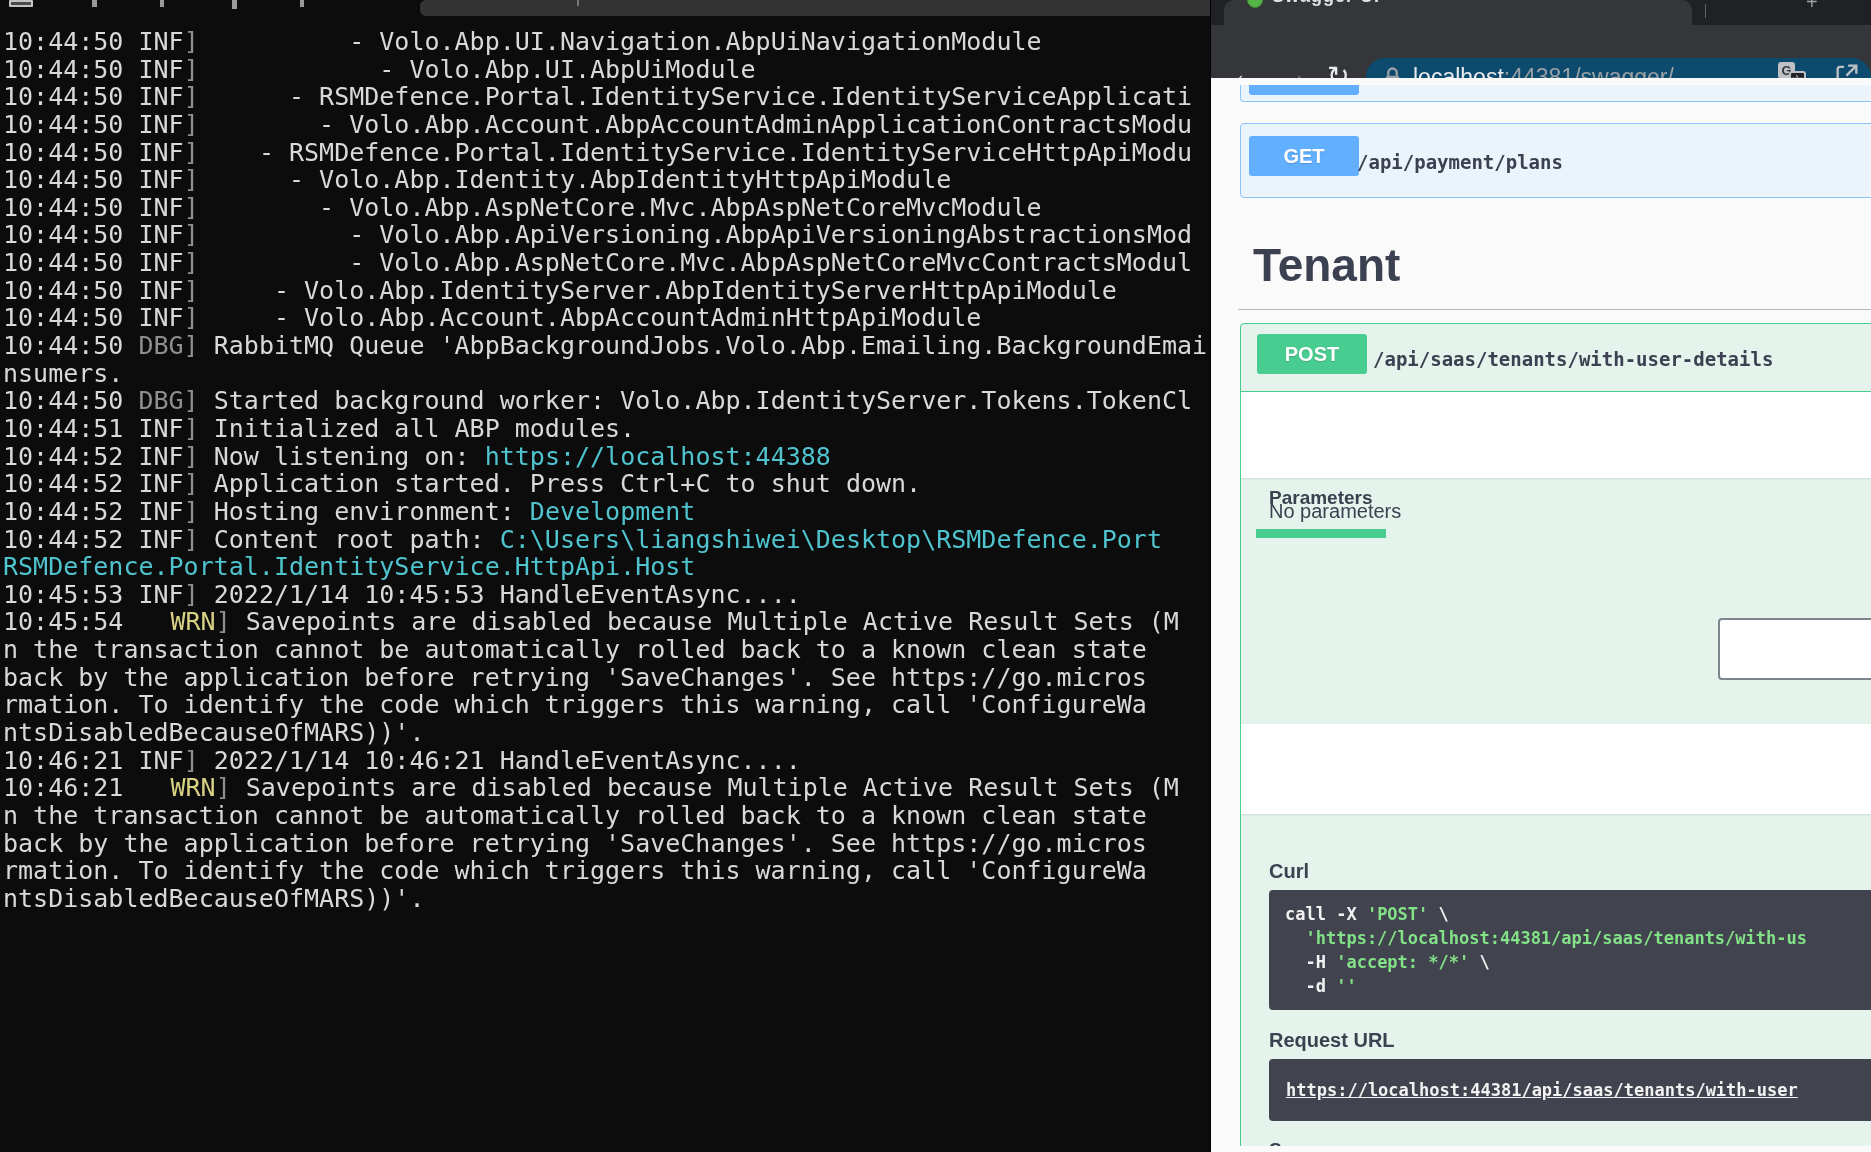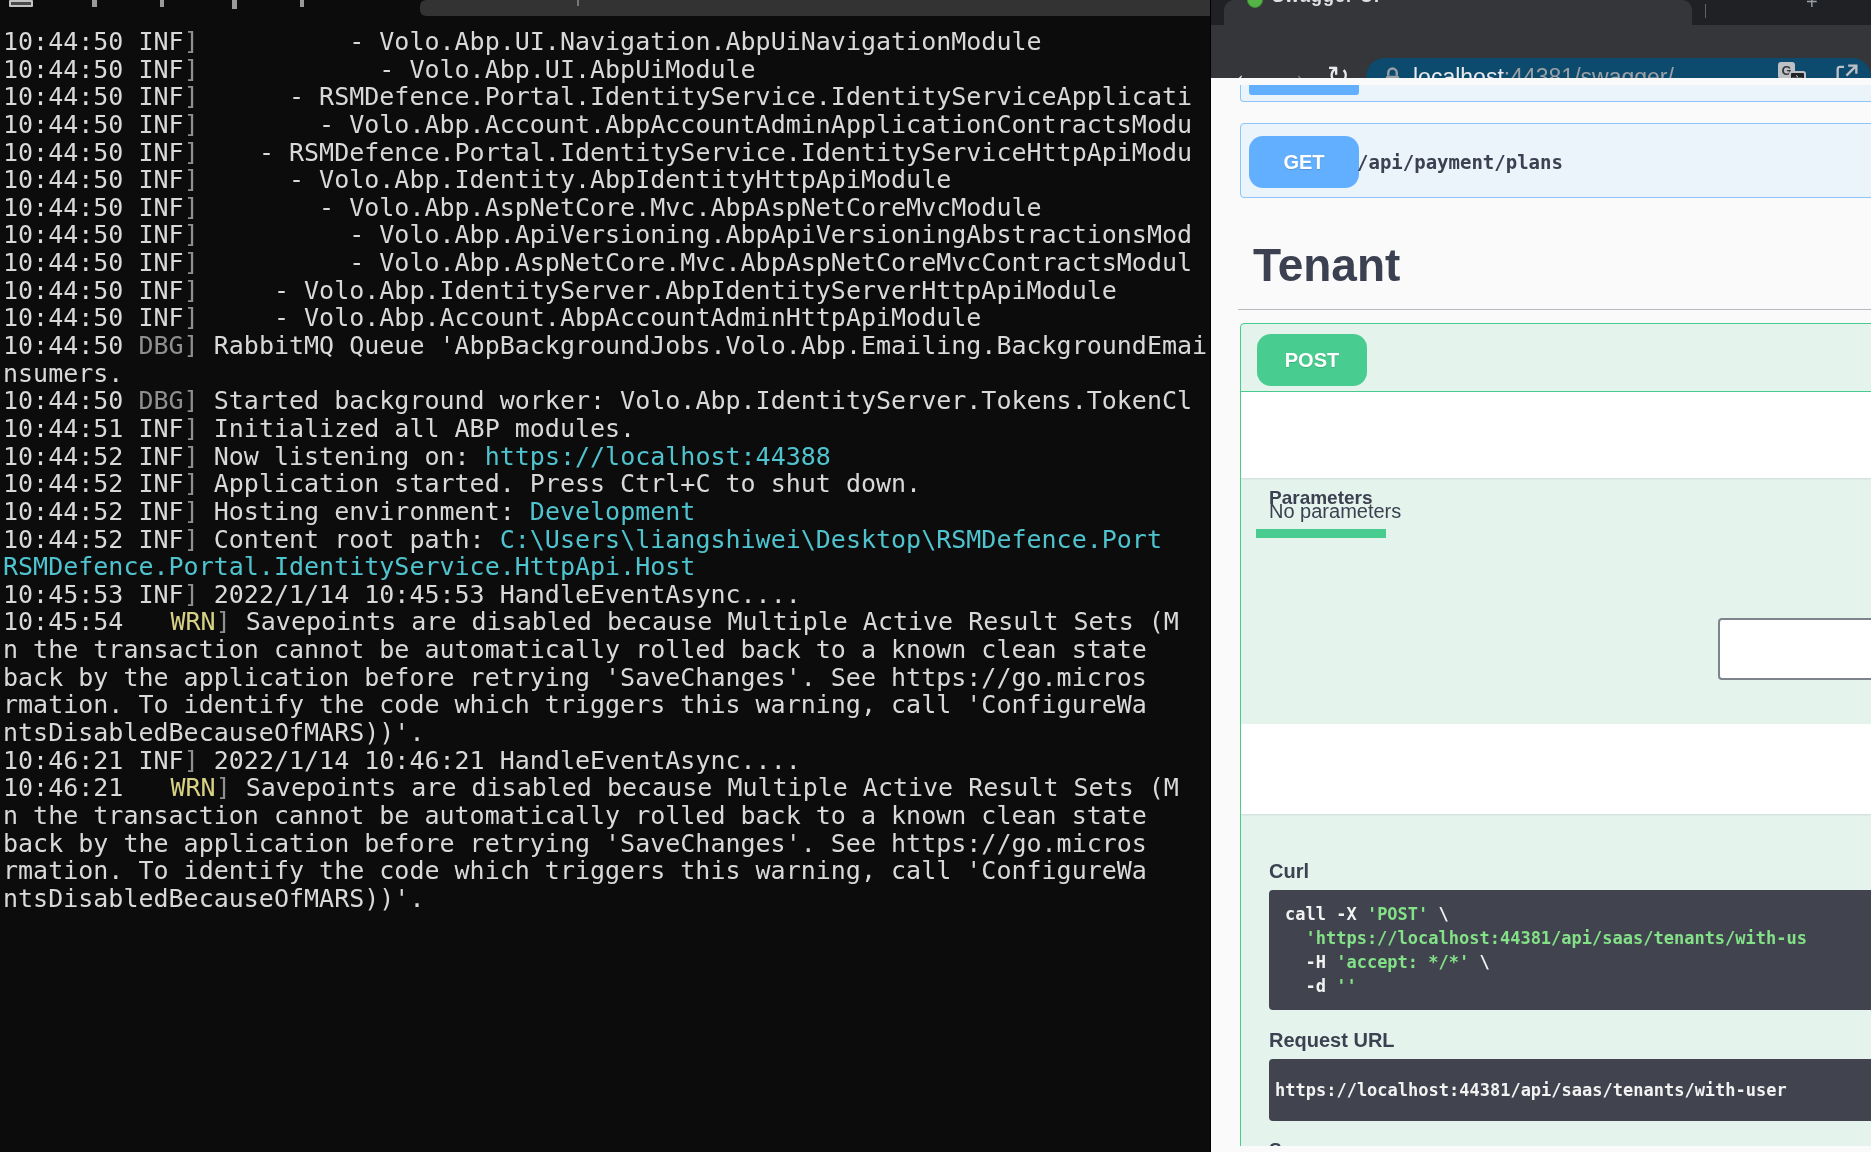--- a/index.html
+++ b/index.html
@@ -57,21 +57,21 @@
 
   
   #page{left:0;top:78px;width:660px;height:1068px;background:#fafafa;overflow:hidden;}
   
   #partial-get{left:29px;top:7px;width:645px;height:16px;background:#ebf3fb;
                border:1px solid #8cc5f9;border-top:none;border-radius:0 0 4px 4px;}
   #partial-get-btn{left:8px;top:0;width:110px;height:10px;background:#61affe;border-radius:0 0 3px 3px;}
   
   #get-block{left:29px;top:45px;width:645px;height:73px;background:#ebf3fb;
              border:1px solid #8cc5f9;border-radius:4px;}
-  .method-btn{width:110px;height:52px;border-radius:14px;color:#fff;font-weight:bold;
+  .method-btn{width:110px;height:40px;border-radius:3px;color:#fff;font-weight:bold;
               font-size:20px;display:flex;align-items:center;justify-content:center;
               text-shadow:0 1px 1px rgba(0,0,0,.15);border:none;}
   #get-btn{left:8px;top:12px;background:#61affe;}
   .op-path{font-family:"DejaVu Sans Mono",monospace;font-weight:700;font-size:19px;color:#3b4151;}
   #get-path{left:116px;top:27px;}
   
   #tenant-title{left:42px;top:160px;font-size:46px;font-weight:bold;color:#3b4151;}
   #tenant-divider{left:27px;top:231px;width:640px;height:1px;background:#b6bac1;}
   
   #post-block{left:29px;top:245px;width:640px;height:835px;background:#e4f4ec;
@@ -96,22 +96,22 @@
   #curl-label{left:28px;top:536px;}
   #curl-block{left:28px;top:566px;width:650px;height:120px;background:#41444e;border-radius:4px;
               padding:12px 0 0 16px;box-sizing:border-box;overflow:hidden;}
   .codeline{font-family:"DejaVu Sans Mono",monospace;font-size:17px;line-height:24px;
             font-weight:700;white-space:pre;}
   .cw{color:#f2f2f2;}
   .cg{color:#83e187;}
   #requrl-label{left:28px;top:705px;}
   #requrl-block{left:28px;top:735px;width:650px;height:62px;background:#41444e;border-radius:4px;
                 display:flex;align-items:center;overflow:hidden;}
-  #requrl-text{margin-left:6px;font-family:"DejaVu Sans Mono",monospace;font-size:17px;
-               font-weight:700;color:#f2f2f2;white-space:pre;}
+  #requrl-text{margin-left:17px;font-family:"DejaVu Sans Mono",monospace;font-size:17px;
+               font-weight:700;color:#f2f2f2;white-space:pre;text-decoration:underline;}
   #server-resp-title{left:28px;top:815px;font-size:19px;font-weight:bold;color:#3b4151;}
 </style>
 </head>
 <body>
 
 <div id="terminal" class="abs">
   <div id="term-tabstrip" class="abs">
     <div id="term-tab-rest" class="abs"></div>
     <div id="term-icon-frag" class="abs">
         <span></span>
@@ -172,20 +172,21 @@
       <div id="get-btn" class="abs method-btn">GET</div>
       <div id="get-path" class="abs op-path">/api/payment/plans</div>
     </div>
 
     <div id="tenant-title" class="abs">Tenant</div>
     <div id="tenant-divider" class="abs"></div>
 
     <div id="post-block" class="abs">
       <div id="post-summary" class="abs">
         <div id="post-btn" class="abs method-btn">POST</div>
+        <div id="post-path" class="abs op-path">/api/saas/tenants/with-user-details</div>
       </div>
 
       <div id="params-band" class="abs white-band">
         <div id="params-title" class="abs">Parameters</div>
         <div id="params-underline" class="abs"></div>
       </div>
 
       <div id="no-params" class="abs">No parameters</div>
 
       <div id="clear-btn" class="abs"></div>

